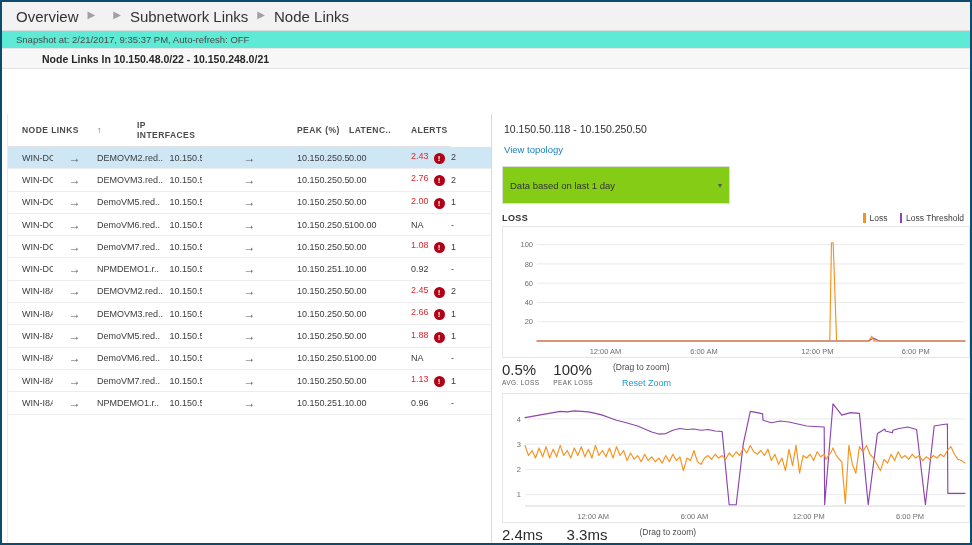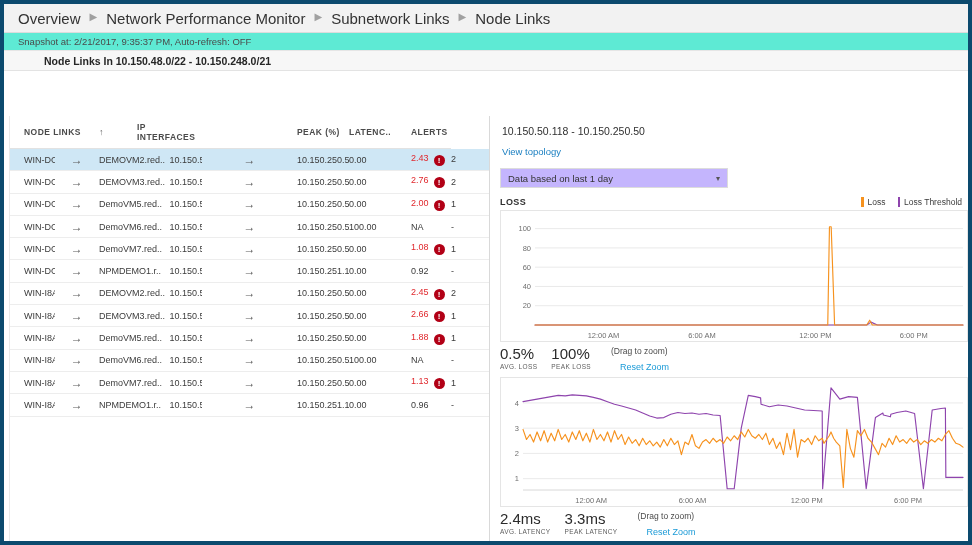--- a/index.html
+++ b/index.html
@@ -5,21 +5,21 @@
   html,body{margin:0;padding:0;}
   body{
     width:972px;height:545px;
     background:#ffffff;
     font-family:"Liberation Sans", sans-serif;
     overflow:hidden;
     color:#333;
   }
   #app{
     position:relative;width:972px;height:545px;box-sizing:border-box;
-    border:4px solid #0c4a6e;
+    border:2px solid #0c4a6e;
     background:#fff;
     overflow:hidden;
   }
   
   .crumb-bar{
     height:28px;background:#f2f2f2;display:flex;align-items:center;
     padding-left:14px;box-sizing:border-box;
   }
   .crumb{
     font-size:15px;color:#333;white-space:nowrap;
@@ -106,24 +106,24 @@
     display:inline-block;color:#6b6b6b;font-size:9px;line-height:1;
   }
   th.th-sort{text-align:center;padding-right:12px!important;}
   
   .rp-title{font-size:10.5px;color:#2f2f2f;margin:9px 0 0 2px;}
   .rp-link{
     font-size:9.5px;color:#1a7fc1;margin:9px 0 0 2px;display:inline-block;
     cursor:pointer;
   }
   .rp-select{
-    margin-top:9px;width:228px;height:20px;background:#c4b5fd;
+    margin-top:9px;width:228px;height:20px;background:#84cc16;
     border:1px solid #dcdcdc;box-sizing:border-box;
     display:flex;align-items:center;justify-content:space-between;
-    padding:0 7px;font-size:9.5px;color:#333;cursor:pointer;
+    padding:18px 7px;font-size:9.5px;color:#333;cursor:pointer;
   }
   .chev{font-size:8px;color:#555;}
   .sect-head{
     display:flex;align-items:center;justify-content:space-between;
     margin-top:9px;padding-right:6px;
   }
   .sect-label{font-size:9px;font-weight:bold;letter-spacing:.4px;color:#2f2f2f;}
   .legend{display:flex;align-items:center;gap:12px;}
   .leg-item{display:flex;align-items:center;font-size:8.5px;color:#3b3b3b;}
   .leg-swatch{width:2.5px;height:10px;margin-right:4px;display:inline-block;}
@@ -143,21 +143,20 @@
   .gridline{stroke:#eaeaea;stroke-width:1;}
 </style>
 </head>
 <body>
 
 <div id="app">
 
   <div class="crumb-bar">
     <span class="crumb">Overview</span>
     <span class="crumb-sep">▶</span>
-    <span class="crumb">Network Performance Monitor</span>
     <span class="crumb-sep">▶</span>
     <span class="crumb">Subnetwork Links</span>
     <span class="crumb-sep">▶</span>
     <span class="crumb last">Node Links</span>
   </div>
 
 
   <div class="snapshot-bar">
     <span class="snapshot-text">Snapshot at: 2/21/2017, 9:35:37 PM, Auto-refresh: OFF</span>
   </div>

